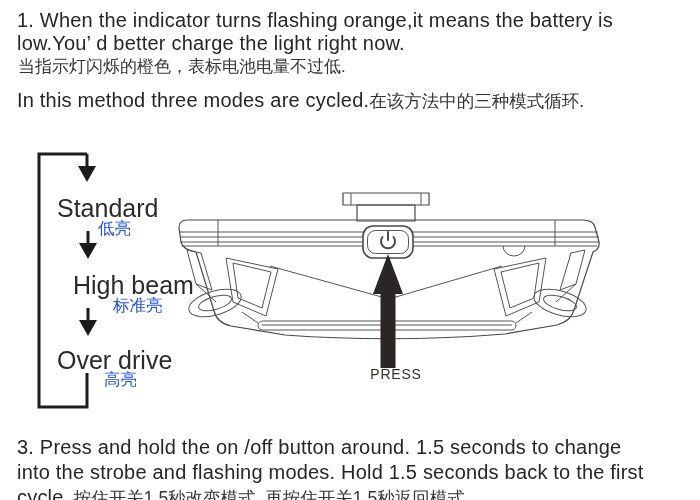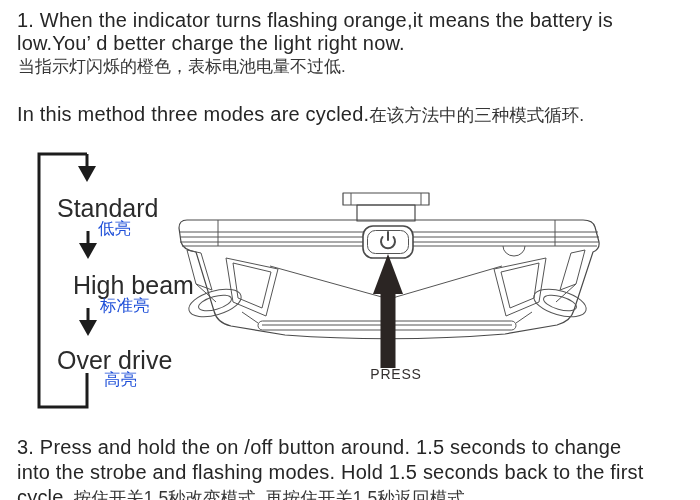--- a/index.html
+++ b/index.html
@@ -20,38 +20,38 @@
 </style>
 </head>
 <body>
 
 <div class="page">
 
   <div class="t en" style="left:17px;top:9px">1. When the indicator turns flashing orange,it means the battery is</div>
   <div class="t zh" style="left:18px;top:58px">当指示灯闪烁的橙色，表标电池电量不过低.</div>
   <div class="t en" style="left:17px;top:32px">low.You’ d better charge the light right now.</div>
 
-  <div class="t" style="left:17px;top:103px">
+  <div class="t" style="left:17px;top:89px">
     <span class="en">In this method three modes are cycled.</span><span class="zh-inline">在该方法中的三种模式循环.</span>
   </div>
 
   <svg style="left:25px;top:145px" width="160" height="270" viewBox="0 0 160 270" aria-hidden="true">
     <path class="flowline" d="M62,9 L14,9 L14,262 L62,262 L62,228"></path>
     <path class="flowline" d="M62,9 L62,23"></path>
     <polygon class="flowhead" points="53,21 71,21 62,37"></polygon>
     <path class="flowline" d="M63,86 L63,100"></path>
     <polygon class="flowhead" points="54,98 72,98 63,114"></polygon>
     <path class="flowline" d="M63,163 L63,177"></path>
     <polygon class="flowhead" points="54,175 72,175 63,191"></polygon>
   </svg>
 
   <div class="t flow-en" style="left:57px;top:195px">Standard</div>
   <div class="t flow-zh" style="left:98px;top:219px">低亮</div>
   <div class="t flow-en" style="left:73px;top:272px">High beam</div>
-  <div class="t flow-zh" style="left:100px;top:296px">标准亮</div>
+  <div class="t flow-zh" style="left:113px;top:296px">标准亮</div>
   <div class="t flow-en" style="left:57px;top:347px">Over drive</div>
   <div class="t flow-zh" style="left:104px;top:370px">高亮</div>
 
   <svg style="left:170px;top:190px" width="460" height="210" viewBox="0 0 460 210" aria-hidden="true">
 
     <g>
       <rect class="lineart" x="173" y="3" width="86" height="12"></rect>
       <path class="lineart-thin" d="M181,3 L181,15 M251,3 L251,15"></path>
       <rect class="lineart" x="187" y="15" width="58" height="16" fill="#fff"></rect>
     </g>

